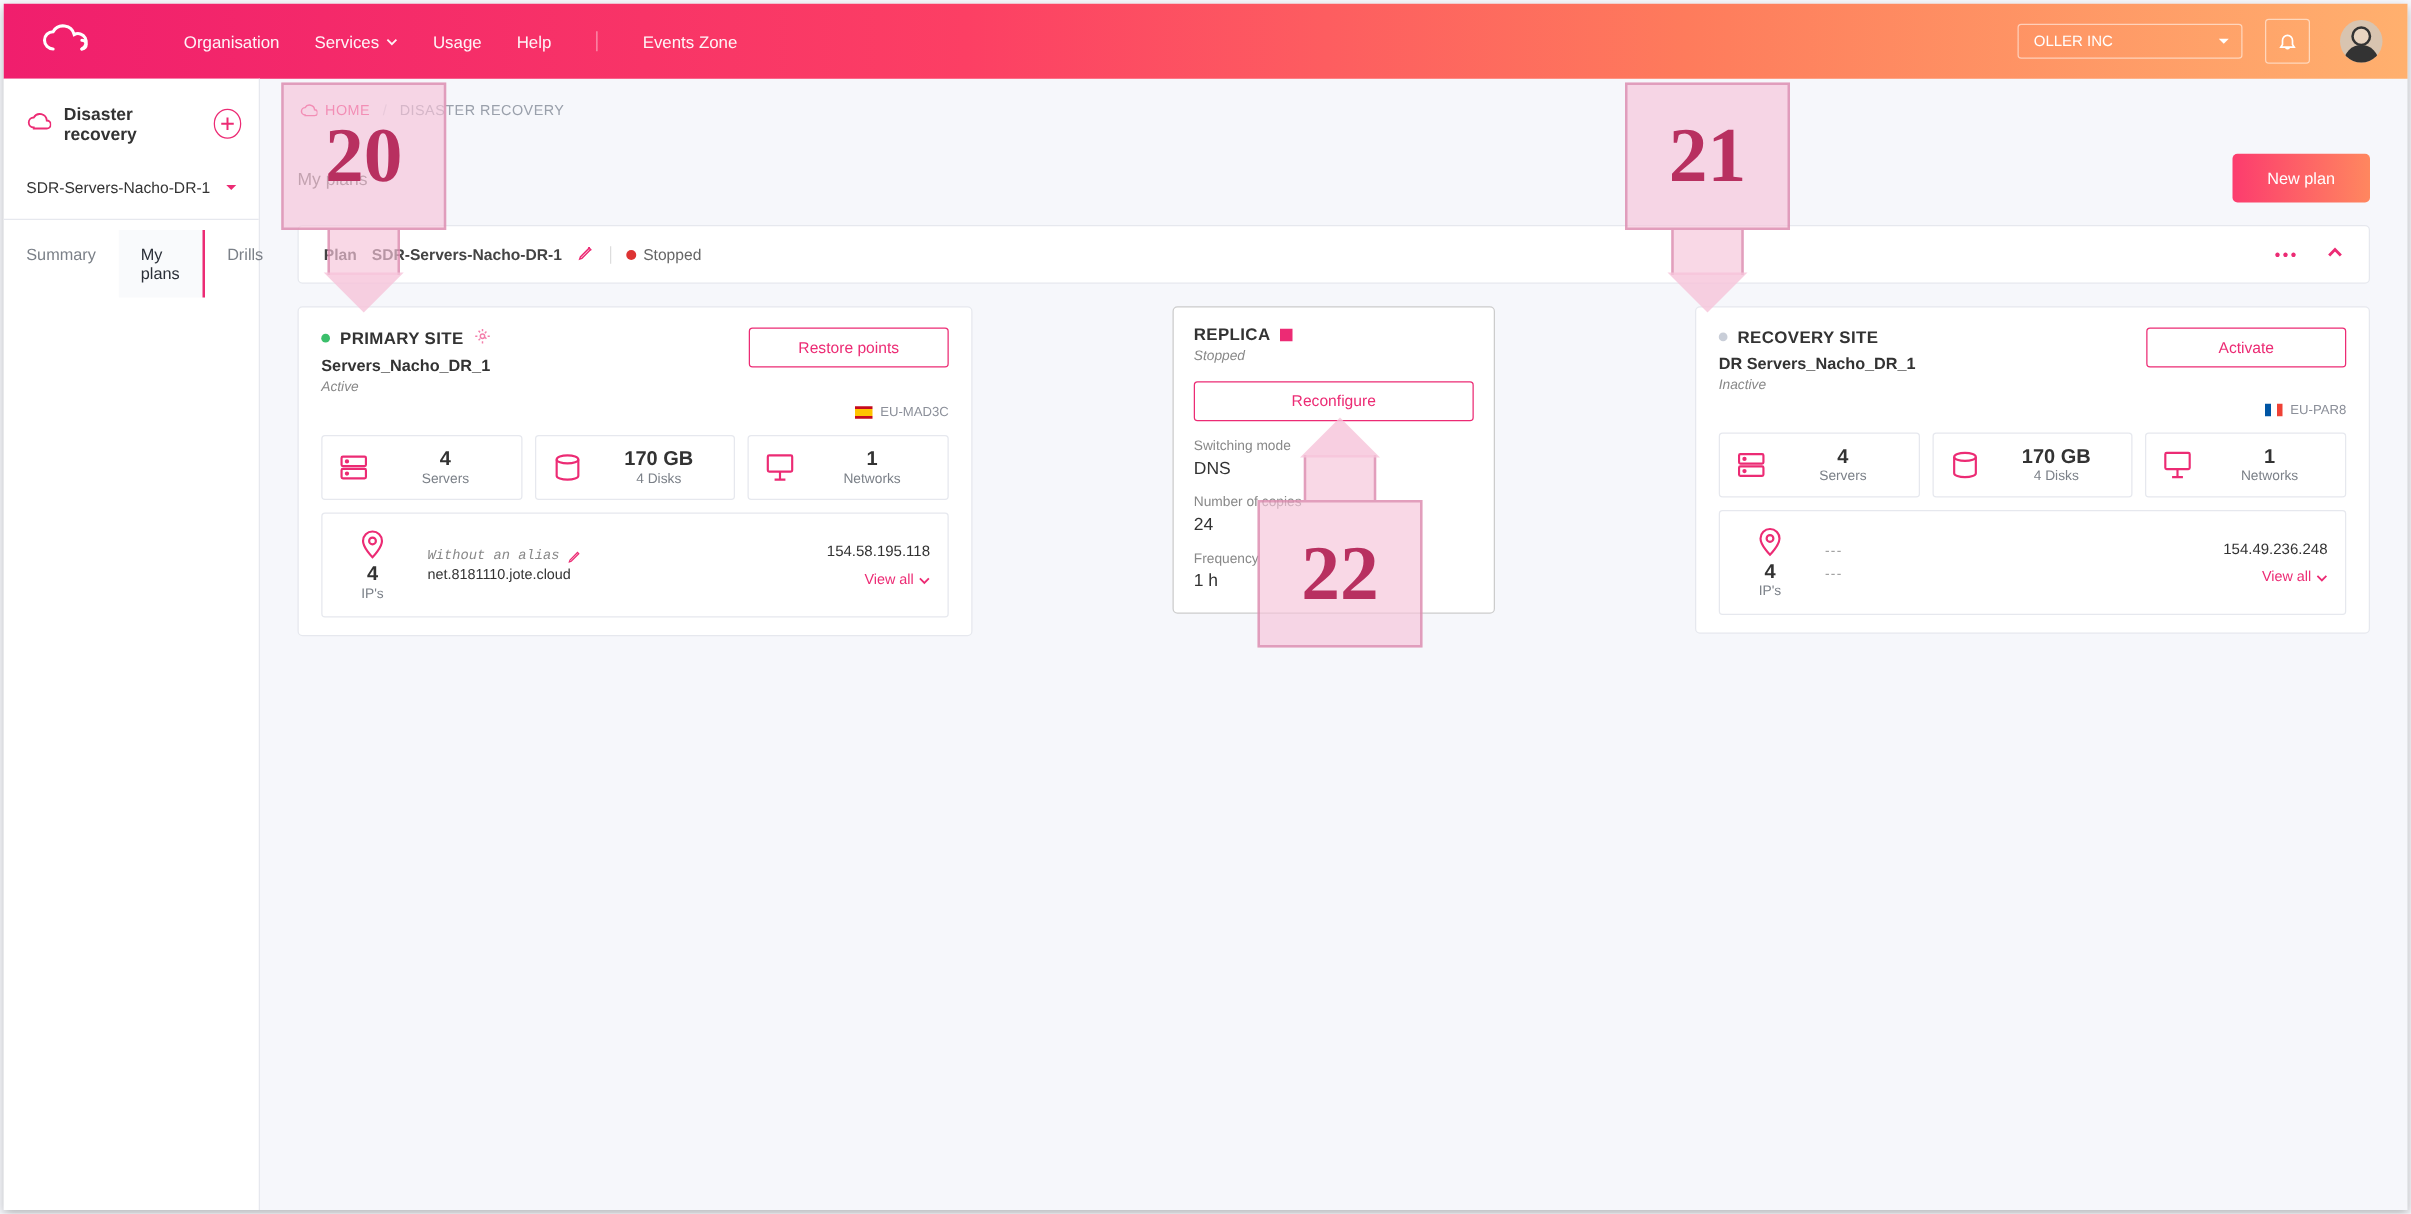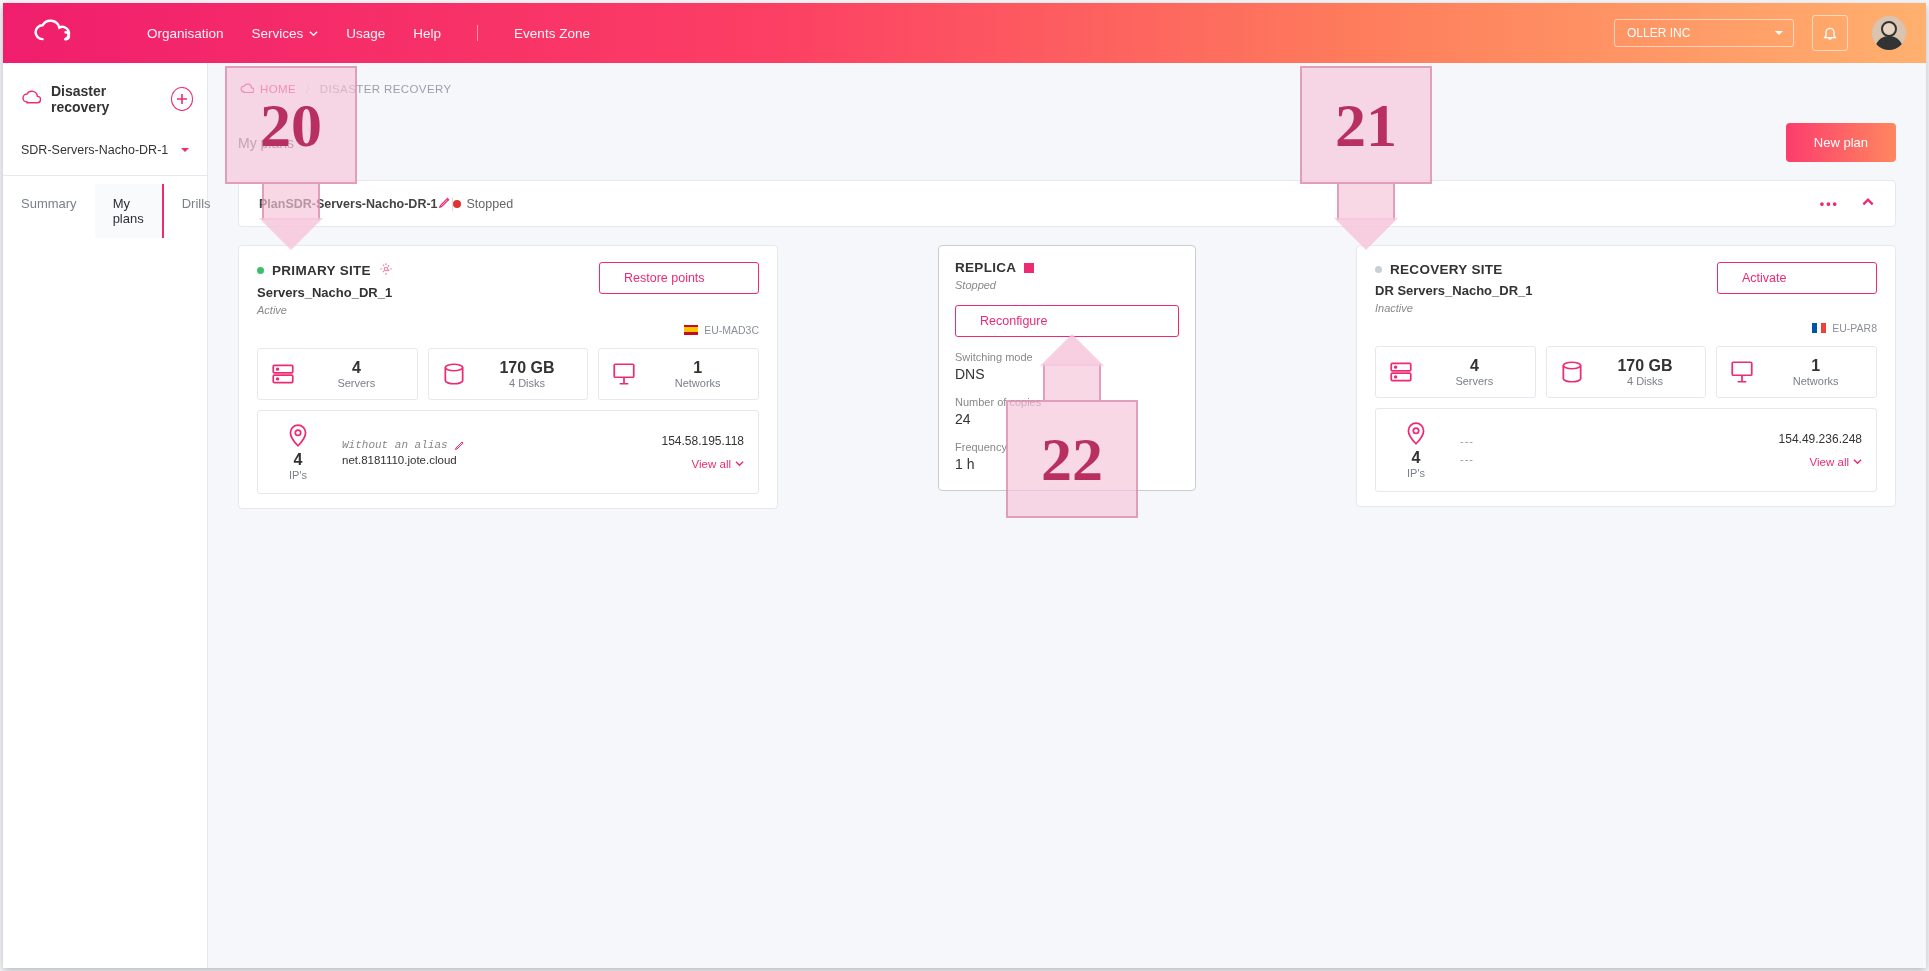--- a/index.html
+++ b/index.html
@@ -96,21 +96,21 @@
   .new-plan-btn {
     margin-left:auto;
     background: linear-gradient(90deg, #fc3c6e 0%, #ff875f 100%);
     color:#fff; border:none; border-radius:4px;
     padding: 12px 28px; font-size:13px; cursor:pointer;
   }
 
   
   .plan-bar {
     background:#fff; border:1px solid var(--border); border-radius:4px;
-    margin-top: 18px; padding: 14px 20px; display:flex; align-items:center; 
+    margin-top: 18px; padding: 14px 20px; display:flex; align-items:center; gap:12px;
     font-size:12.5px; color:#666;
   }
   .plan-bar .edit { color:var(--pink); cursor:pointer; }
   .plan-bar .sepv { width:1px; height:14px; background:#ddd; }
   .status-dot { width:8px; height:8px; border-radius:50%; background:#d33; display:inline-block; margin-right:6px; }
   .plan-bar .right { margin-left:auto; display:flex; align-items:center; gap:22px; }
   .plan-bar .more { color:var(--pink); letter-spacing:2px; cursor:pointer; font-weight:700; }
   .plan-bar .chev { color:var(--pink); cursor:pointer; }
 
   
@@ -124,21 +124,21 @@
     padding: 14px 16px 18px; margin: 0 auto;
   }
   .card-head { display:flex; align-items:flex-start; }
   .card-title { font-weight:700; font-size:13.5px; letter-spacing:.3px; display:flex; align-items:center; gap:8px; }
   .card-title .dot-sm { width:7px; height:7px; border-radius:50%; background:#c9ced8; }
   .card-sub { font-weight:700; font-size:13px; margin-top:6px; }
   .card-status { font-size:11px; color:#888; margin-top:4px; font-style:italic; }
   .btn-outline {
     border:1px solid var(--pink); color:var(--pink); background:#fff;
     border-radius:3px; padding:8px 24px; font-size:12.5px; cursor:pointer;
-    min-width: 160px; text-align:left;
+    min-width: 160px; text-align:center;
   }
   .region-tag { font-size:10.5px; color:#8b8f99; display:flex; align-items:center; gap:6px; justify-content:flex-end; margin-top: 8px; }
   .flag { width:14px; height:10px; display:inline-block; }
   .flag.es { background: linear-gradient(#c60b1e 0 25%, #ffc400 25% 75%, #c60b1e 75% 100%); }
   .flag.fr { background: linear-gradient(90deg, #0055a4 0 33%, #fff 33% 66%, #ef4135 66% 100%); }
 
   .metrics { display:flex; gap:10px; margin-top:12px; }
   .metric-box {
     flex:1; border:1px solid var(--border); border-radius:3px;
     display:flex; align-items:center; gap:12px; padding: 10px 12px;

